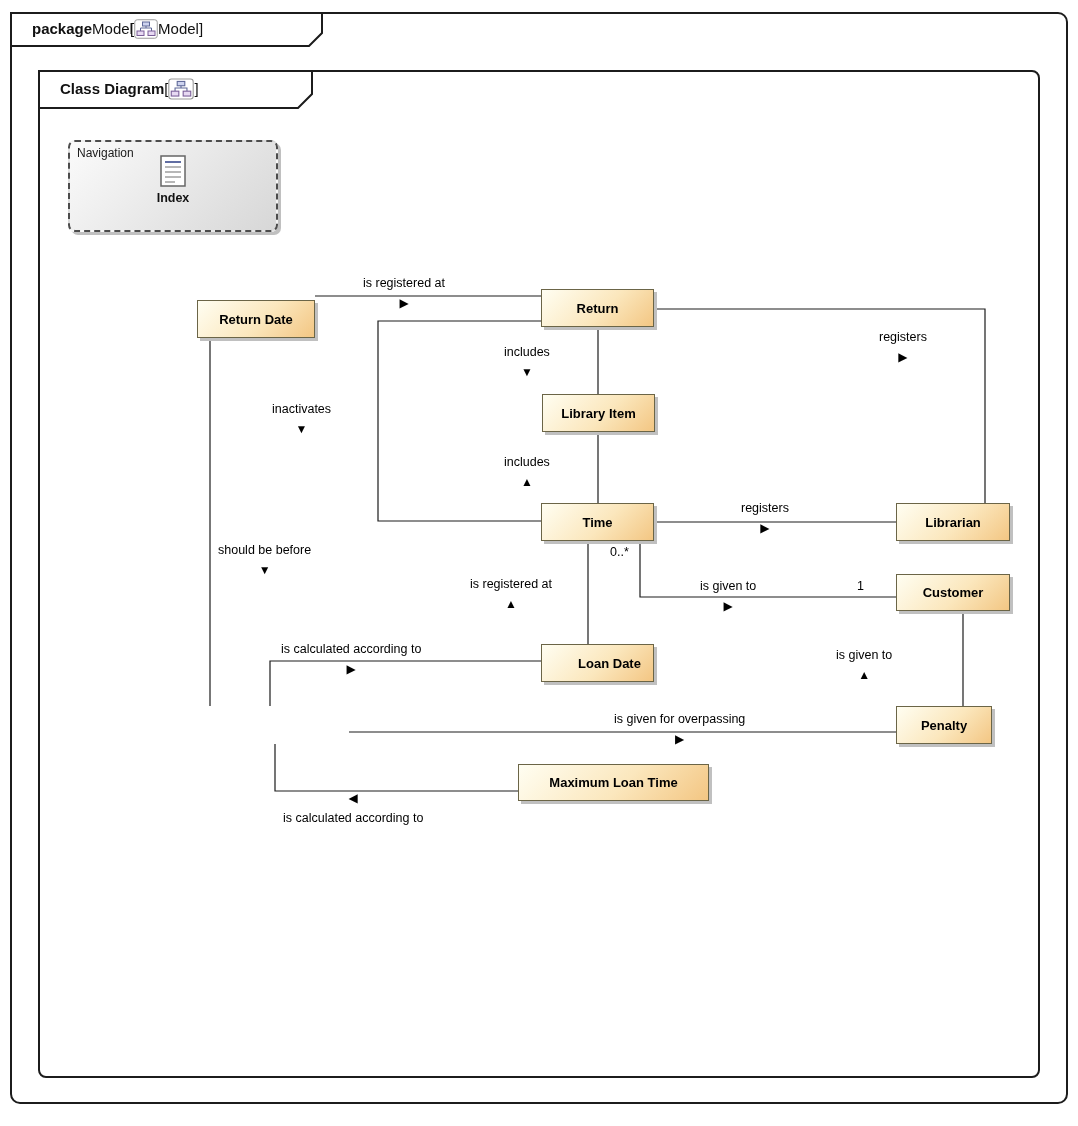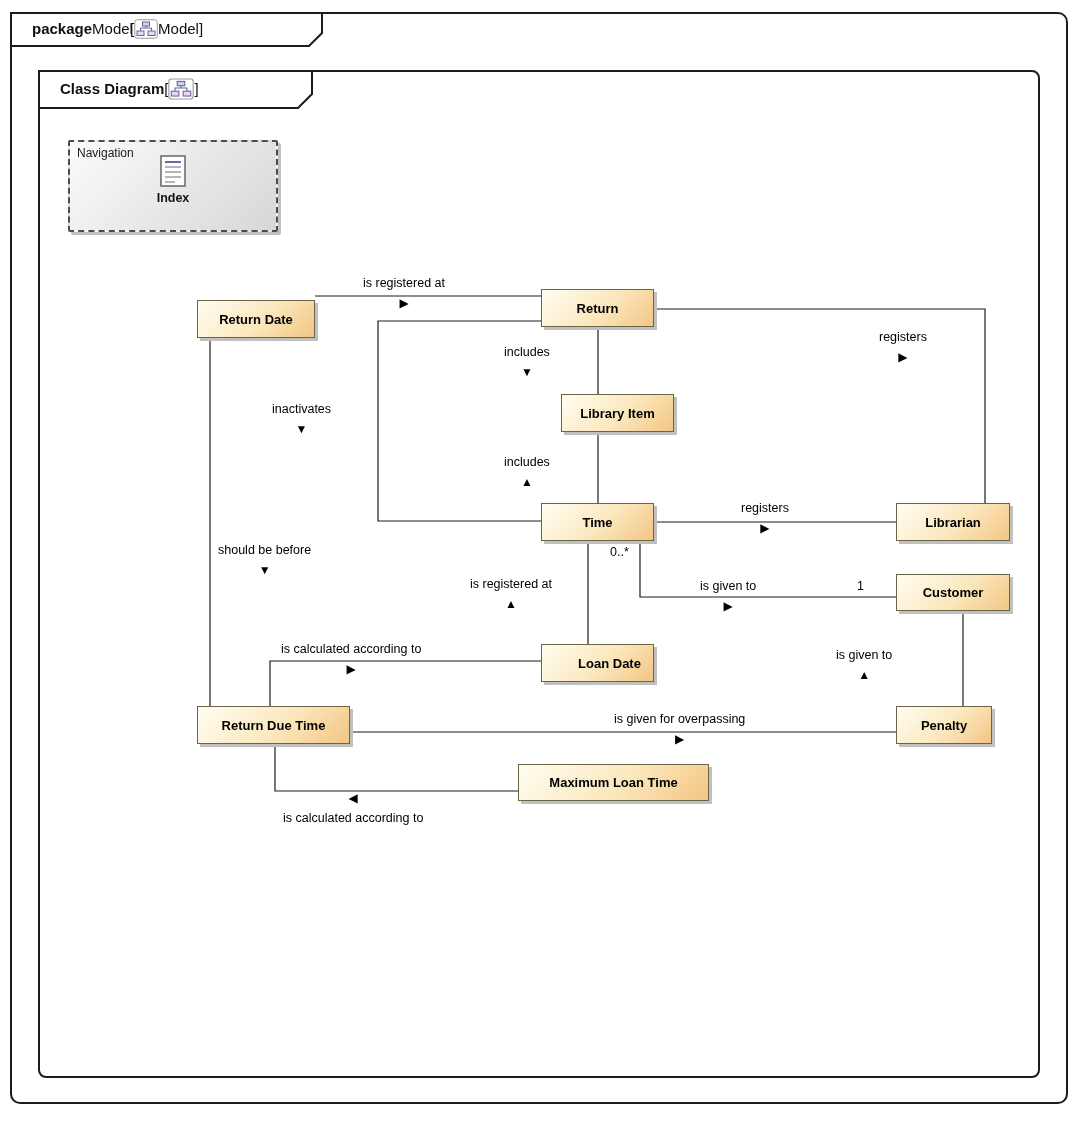--- a/index.html
+++ b/index.html
@@ -18,36 +18,36 @@
   .tabshape { position:absolute; }
   .tabshape polygon { fill:#ffffff; stroke:var(--frame-border); stroke-width:2; }
   .tab-content { position:absolute; display:flex; align-items:center; padding-left:22px; }
   .outer-tab-content { left:10px; top:12px; width:312px; height:33px; font-size:15px; }
   .inner-tab-content { left:38px; top:70px; width:274px; height:37px; font-size:15px; }
   .kw { font-weight:bold; }
   .ttl { font-weight:bold; }
   .tab-content .tight { margin-left:-3px; }
 
   .nav-box { position:absolute; left:68px; top:140px; width:210px; height:92px;
-    border:2px dashed var(--nav-border); border-radius:2px;
+    border:2px dashed var(--nav-border); border-radius:7px;
     background:linear-gradient(135deg, var(--nav-fill-start) 0%, var(--nav-fill-end) 100%);
     box-shadow:3px 3px 0 var(--shadow); }
   .nav-title { position:absolute; left:7px; top:4px; font-size:12px; color:#1a1a1a; }
   .nav-item { position:absolute; left:0; top:12px; width:100%; display:flex; flex-direction:column;
     align-items:center; gap:3px; cursor:pointer; }
   .nav-item-label { font-weight:bold; font-size:12.5px; }
 
   .cls { position:absolute; border:1px solid var(--class-border);
     background:linear-gradient(135deg, var(--class-fill-start) 0%, var(--class-fill-mid) 55%, var(--class-fill-end) 100%);
     box-shadow:3px 3px 0 var(--shadow);
     display:flex; align-items:center; justify-content:center;
     font-weight:bold; font-size:13px; color:#000; }
   .c0 { left:197px; top:300px; width:118px; height:38px; }
   .c1 { left:541px; top:289px; width:113px; height:38px; }
-  .c2 { left:542px; top:394px; width:113px; height:38px;margin-left:19px; }
+  .c2 { left:542px; top:394px; width:113px; height:38px; }
   .c3 { left:541px; top:503px; width:113px; height:38px; }
   .c4 { left:896px; top:503px; width:114px; height:38px; }
   .c5 { left:896px; top:574px; width:114px; height:37px; }
   .c6 { left:541px; top:644px; width:113px; height:38px;padding-left:24px; }
   .c7 { left:197px; top:706px; width:153px; height:38px; }
   .c8 { left:896px; top:706px; width:96px; height:38px; }
   .c9 { left:518px; top:764px; width:191px; height:37px; }
 
   .wires { position:absolute; left:0; top:0; pointer-events:none; }
   .wires polyline { fill:none; stroke:var(--line); stroke-width:1.2; }
@@ -144,21 +144,20 @@
     <polyline points="275,744 275,791 518,791"></polyline>
   </svg>
 
   <div class="cls c0">Return Date</div>
   <div class="cls c1">Return</div>
   <div class="cls c2">Library Item</div>
   <div class="cls c3">Time</div>
   <div class="cls c4">Librarian</div>
   <div class="cls c5">Customer</div>
   <div class="cls c6">Loan Date</div>
-  <div class="cls c7">Return Due Time</div>
   <div class="cls c8">Penalty</div>
   <div class="cls c9">Maximum Loan Time</div>
 
   <div class="al al1">
     <span>is registered at</span>
     <span class="arr">▶</span>
   </div>
   <div class="al al2">
     <span>registers</span>
     <span class="arr">▶</span>

